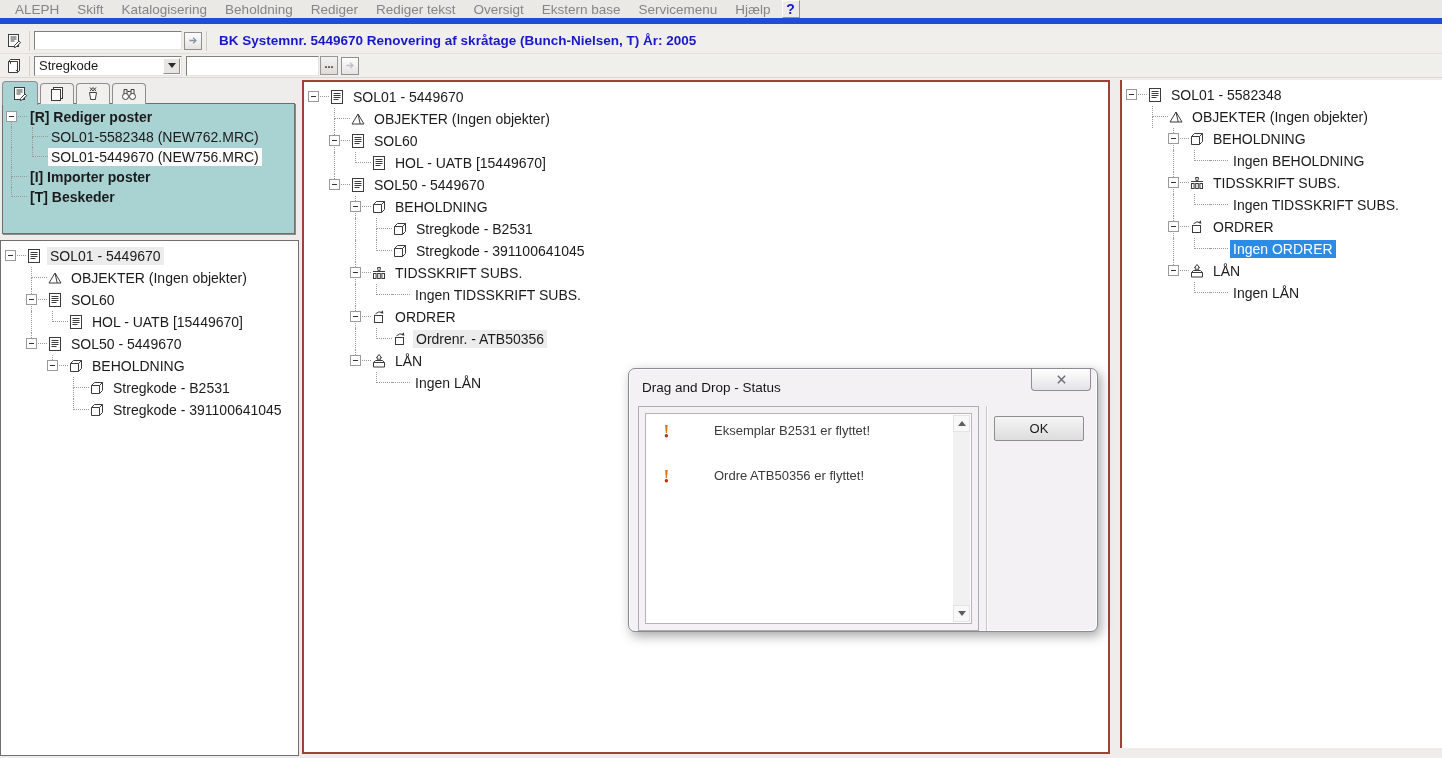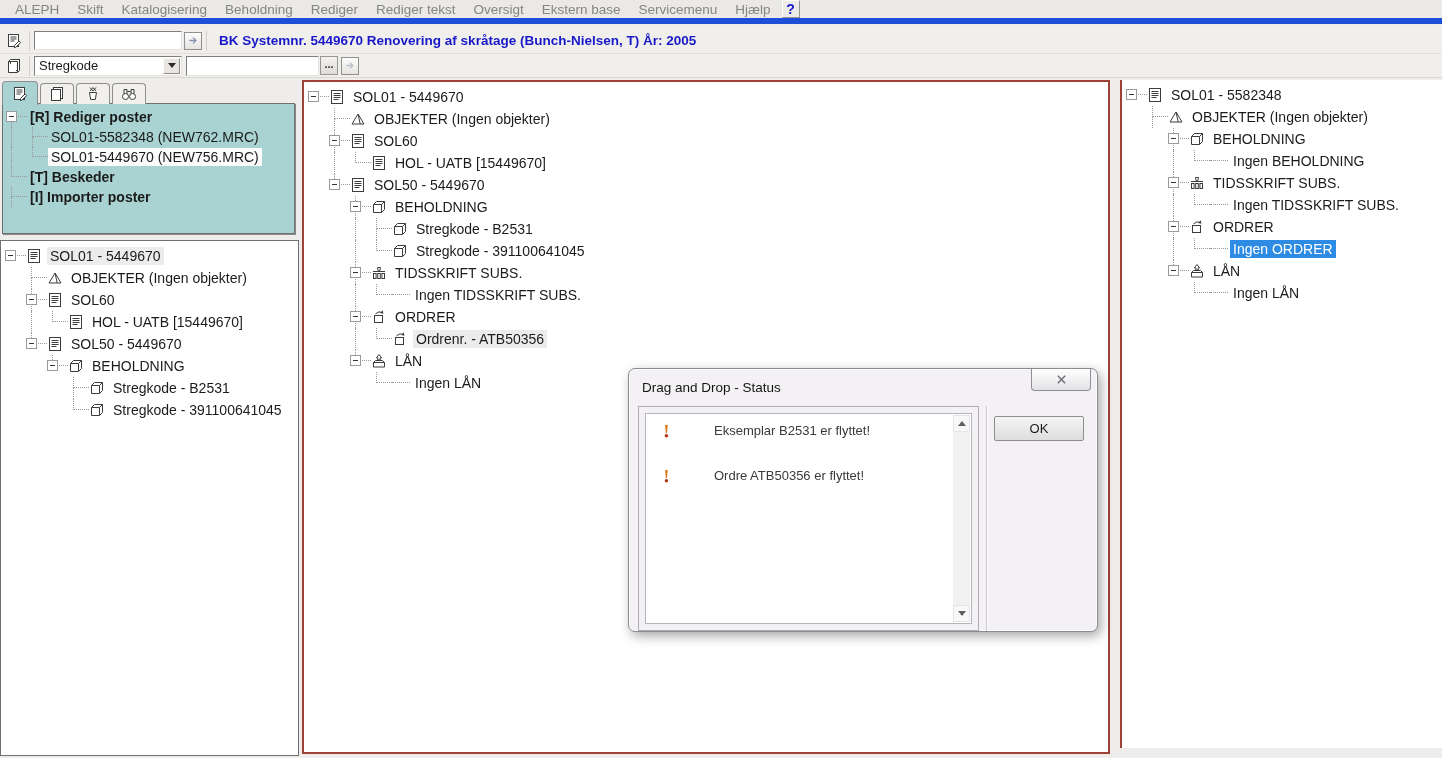--- a/index.html
+++ b/index.html
@@ -299,31 +299,31 @@
         <span class="tguide on"></span>
         <span class="tconn">
           <span class="vt"></span>
           <span class="hl"></span>
         </span>
         <span class="tlabel sel-white">SOL01-5449670 (NEW756.MRC)</span>
       </div>
       <div class="trow">
         <span class="tconn">
           <span class="vt"></span>
+          <span class="vb"></span>
+          <span class="hl"></span>
+        </span>
+        <span class="tlabel tbold">[I] Importer poster</span>
+      </div>
+      <div class="trow">
+        <span class="tconn">
+          <span class="vt"></span>
           <span class="hl"></span>
         </span>
         <span class="tlabel tbold">[T] Beskeder</span>
-      </div>
-      <div class="trow">
-        <span class="tconn">
-          <span class="vt"></span>
-          <span class="vb"></span>
-          <span class="hl"></span>
-        </span>
-        <span class="tlabel tbold">[I] Importer poster</span>
       </div>
     </div>
 </div>
 
 <div id="left-panel">
   <div id="left-tree" class="tree">
       <div class="trow">
         <span class="tconn">
           <span class="hl"></span>
           <span class="ebox"></span>

